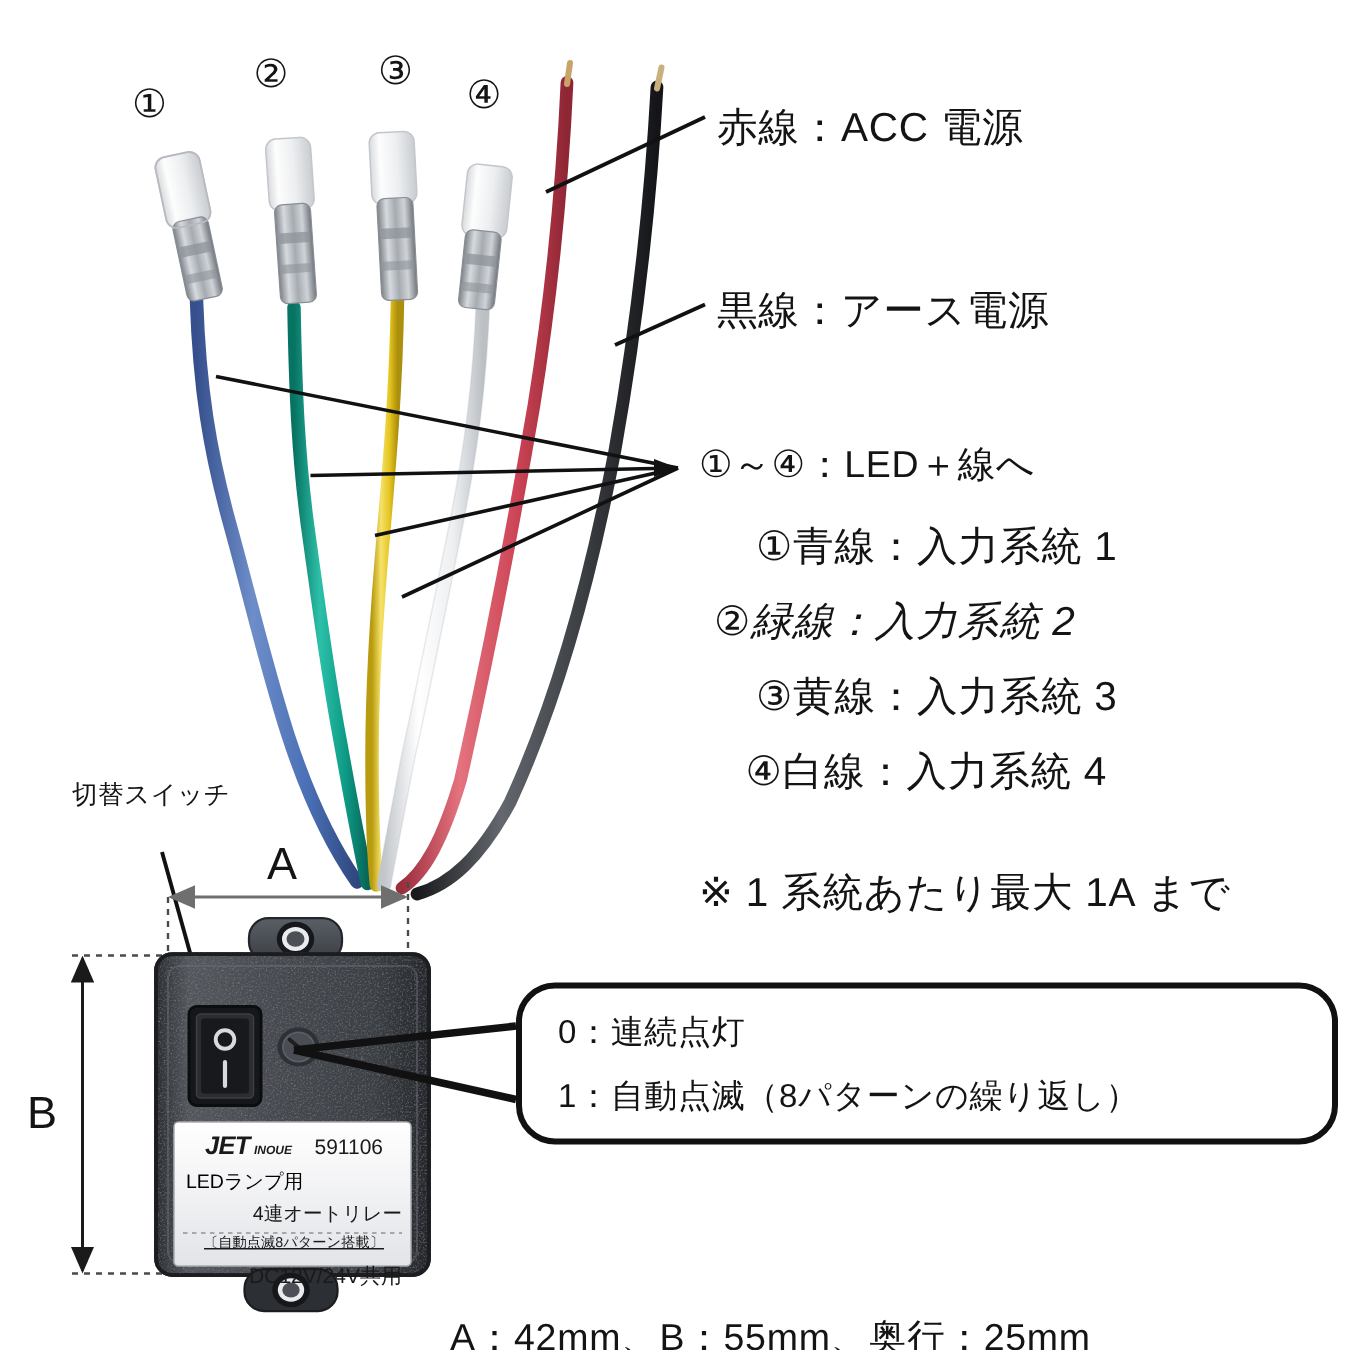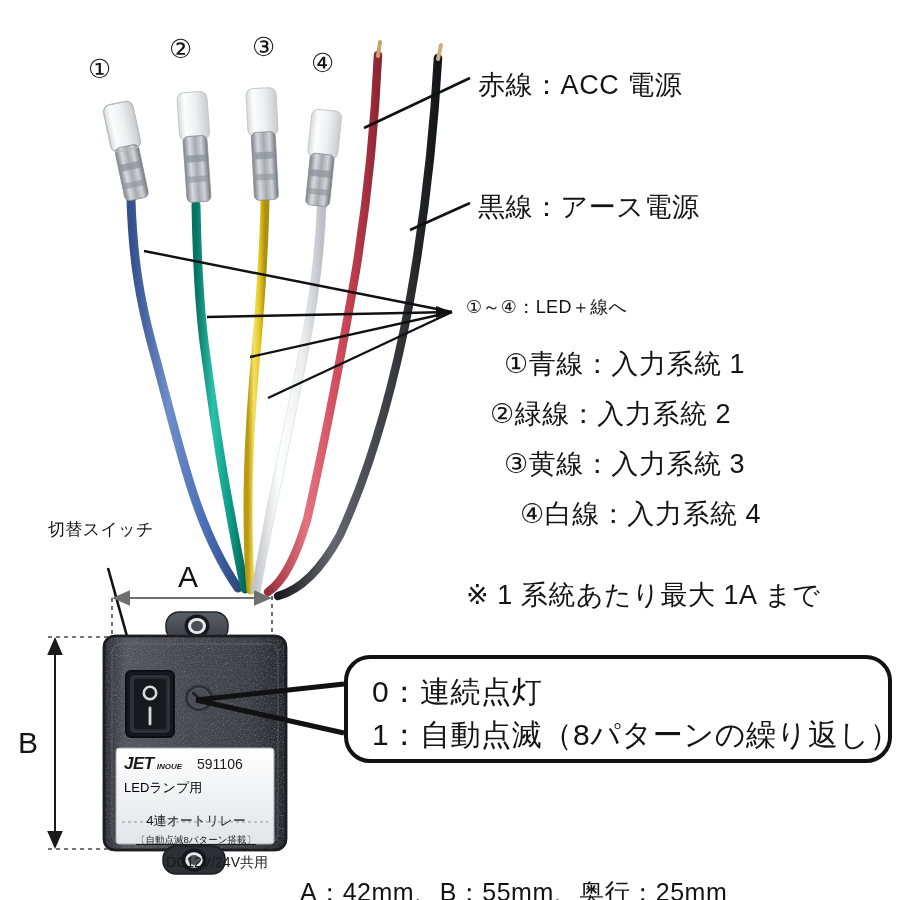--- a/index.html
+++ b/index.html
@@ -23,26 +23,26 @@
     width: 900px;
     height: 900px;
   }
   .txt {
     position: absolute;
     white-space: nowrap;
     line-height: 1;
     letter-spacing: 0.02em;
   }
   .t-wirelabel { font-size: 27px; font-weight: 500; }
-  .t-legend-head { font-size: 18px; font-weight: 500; }
+  .t-legend-head { font-size: 25px; font-weight: 500; }
   .t-legend-item { font-size: 27px; font-weight: 500; }
   .t-note { font-size: 27px; font-weight: 500; }
   .t-switch-label { font-size: 17px; font-weight: 400; }
   .t-dimletter { font-size: 30px; font-weight: 500; }
-  .t-callout { font-size: 30px; font-weight: 500; }
+  .t-callout { font-size: 22px; font-weight: 500; }
   .t-dims { font-size: 25px; font-weight: 500; margin-top: 36px; }
   .t-circnum {
     font-size: 26px;
     font-weight: 400;
   }
   .callout-box {
     position: absolute;
     left: 344px;
     top: 655px;
     width: 548px;
@@ -275,41 +275,41 @@
   <div class="txt t-circnum" style="left:88px; top:56px;">①</div>
   <div class="txt t-circnum" style="left:169px; top:36px;">②</div>
   <div class="txt t-circnum" style="left:252px; top:34px;">③</div>
   <div class="txt t-circnum" style="left:311px; top:50px;">④</div>
 
   <div class="txt t-wirelabel" style="left:478px; top:72px;">赤線：ACC 電源</div>
   <div class="txt t-wirelabel" style="left:478px; top:194px;">黒線：アース電源</div>
 
   <div class="txt t-legend-head" style="left:466px; top:298px;">①～④：LED＋線へ</div>
   <div class="txt t-legend-item" style="left:504px; top:351px;">①青線：入力系統 1</div>
-  <div class="txt t-legend-item" style="left:490px; top:401px;">②緑線：入力系統 2</div>
+  <div class="txt t-legend-item" style="left:476px; top:401px;font-style:italic;">②緑線：入力系統 2</div>
   <div class="txt t-legend-item" style="left:504px; top:451px;">③黄線：入力系統 3</div>
-  <div class="txt t-legend-item" style="left:520px; top:501px;">④白線：入力系統 4</div>
+  <div class="txt t-legend-item" style="left:497px; top:501px;">④白線：入力系統 4</div>
   <div class="txt t-note" style="left:466px; top:551px;margin-top:31px;">※ 1 系統あたり最大 1A まで</div>
 
   <div class="txt t-switch-label" style="left:48px; top:521px;">切替スイッチ</div>
 
   <div class="txt t-dimletter" style="left:178px; top:562px;">A</div>
   <div class="txt t-dimletter" style="left:18px; top:728px;">B</div>
 
   <div class="callout-box"></div>
   <div class="txt t-callout callout-line1">0：連続点灯</div>
   <div class="txt t-callout callout-line2">1：自動点滅（8パターンの繰り返し）</div>
 
   <div style="position:absolute; left:124px; top:754px; width:144px; z-index:5;">
-    <div style="display:flex; align-items:baseline; gap:3px;">
+    <div style="display:flex; align-items:baseline; gap:3px;justify-content:center;">
       <span style="font-size:17px; font-weight:bold; font-style:italic; letter-spacing:-0.5px; color:#1a1a1a;">JET</span>
       <span style="font-size:8px; font-weight:bold; font-style:italic; color:#1a1a1a;">INOUE</span>
       <span style="font-size:14px; color:#1a1a1a; margin-left:12px;">591106</span>
     </div>
     <div style="font-size:13px; color:#000000; margin-top:5px; text-align:left;">LEDランプ用</div>
-    <div style="font-size:13px; color:#1a1a1a; margin-top:15px; text-align:center;">4連オートリレー</div>
+    <div style="font-size:13px; color:#1a1a1a; margin-top:3px; text-align:right;">4連オートリレー</div>
     <div style="font-size:9.5px; color:#1a1a1a; margin-top:4px; text-align:center;text-decoration:underline;">〔自動点滅8パターン搭載〕</div>
     <div style="font-size:14px; color:#1a1a1a; margin-top:7px; text-align:right;">DC12V/24V共用</div>
   </div>
 
   <div class="txt t-dims" style="left:300px; top:844px;">A：42mm、B：55mm、奥行：25mm</div>
 
 </div>
 
 </body></html>

